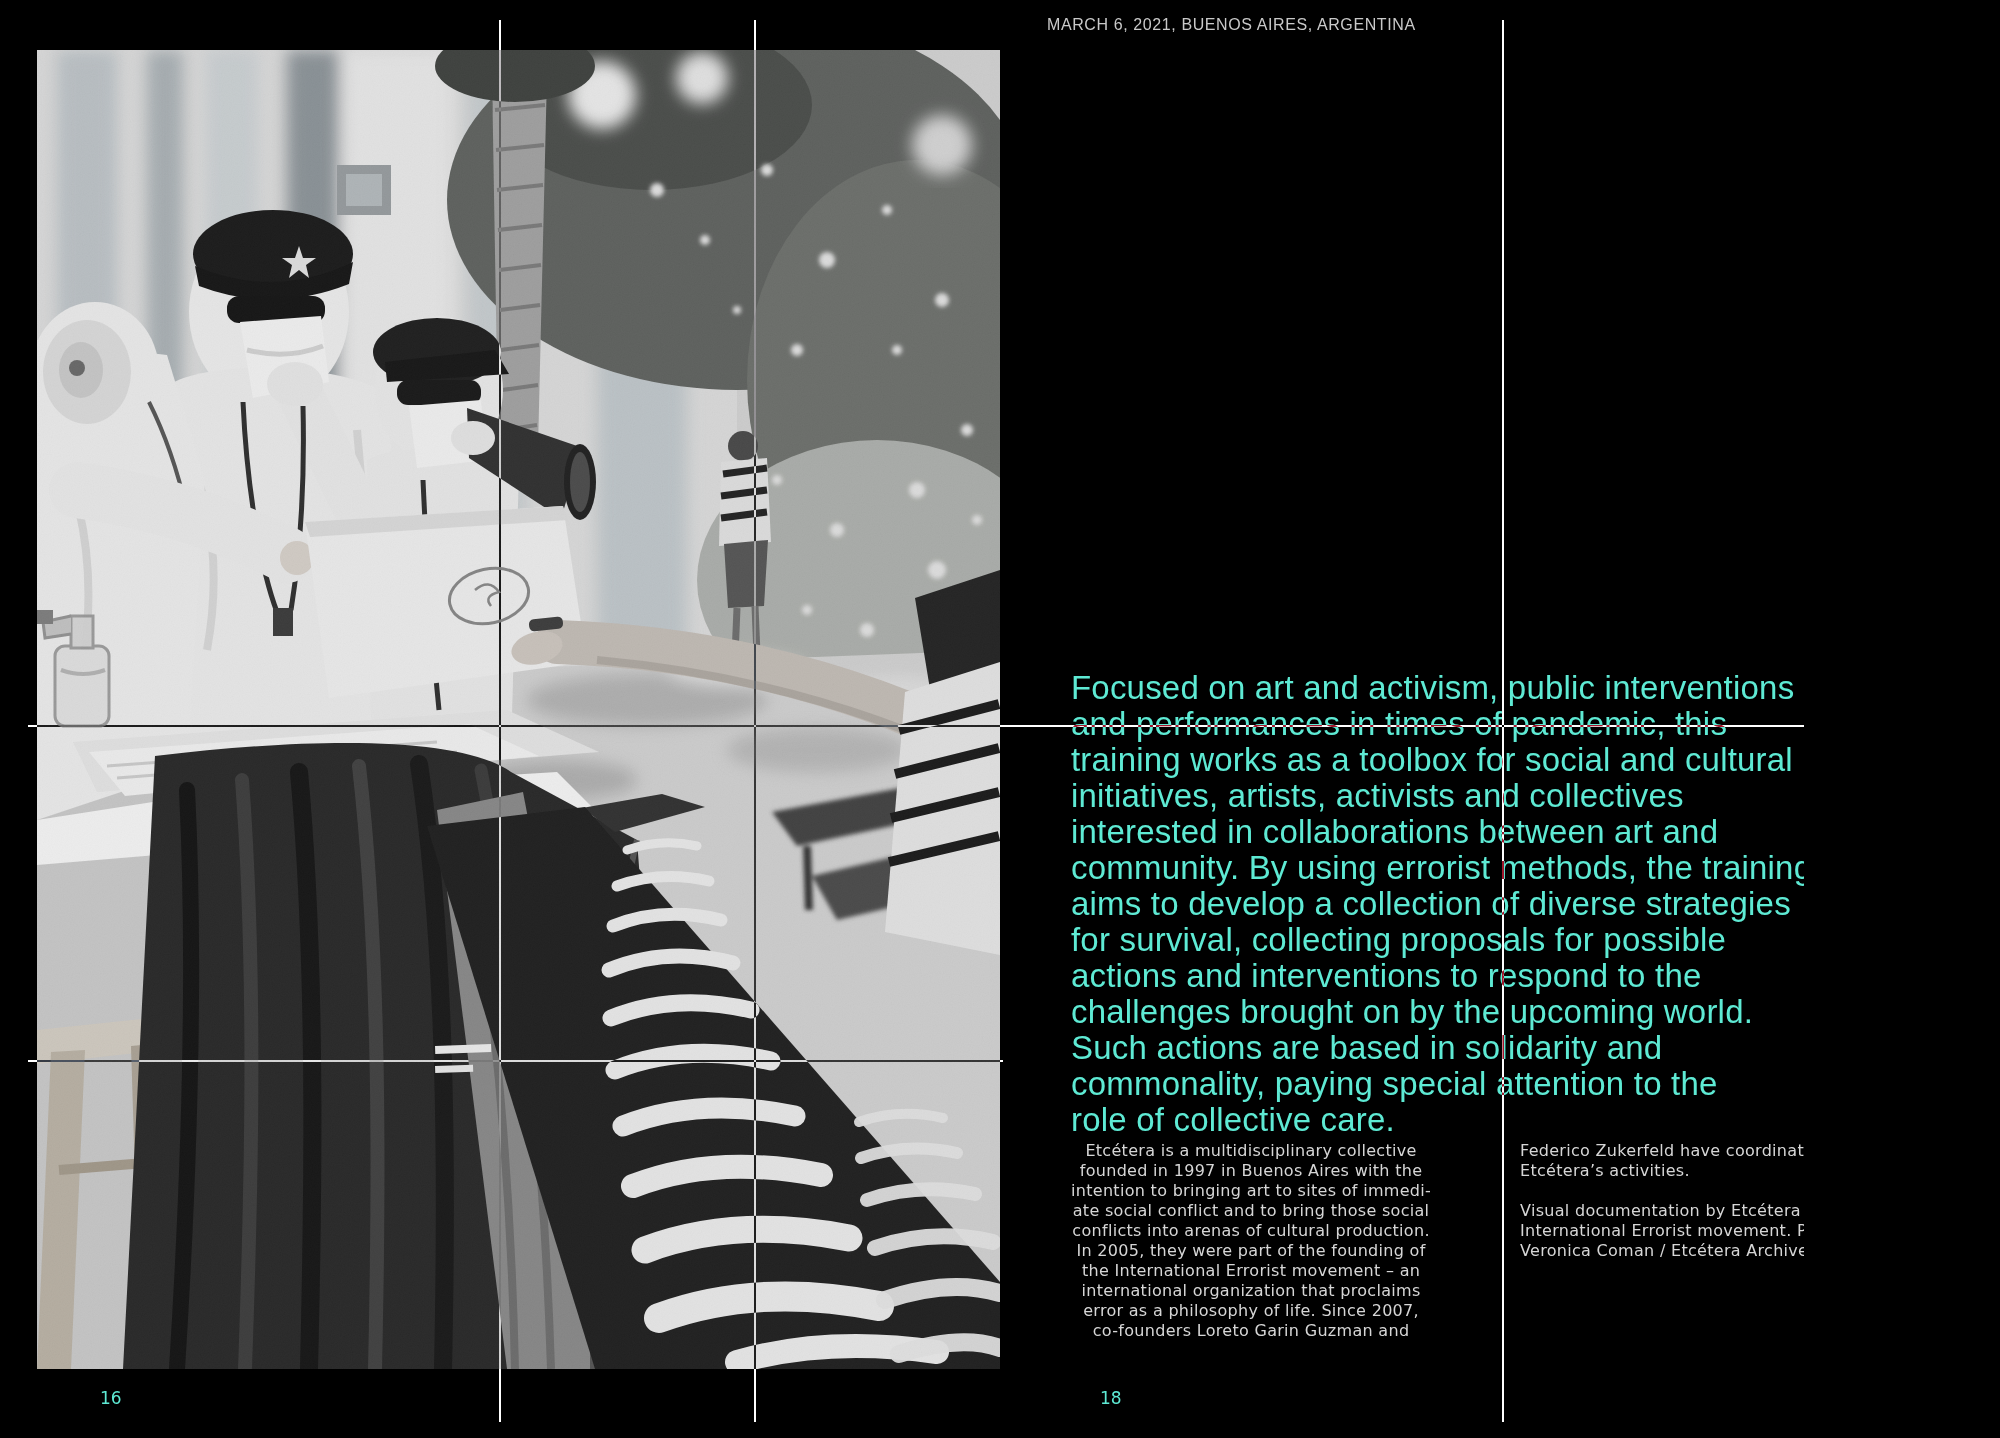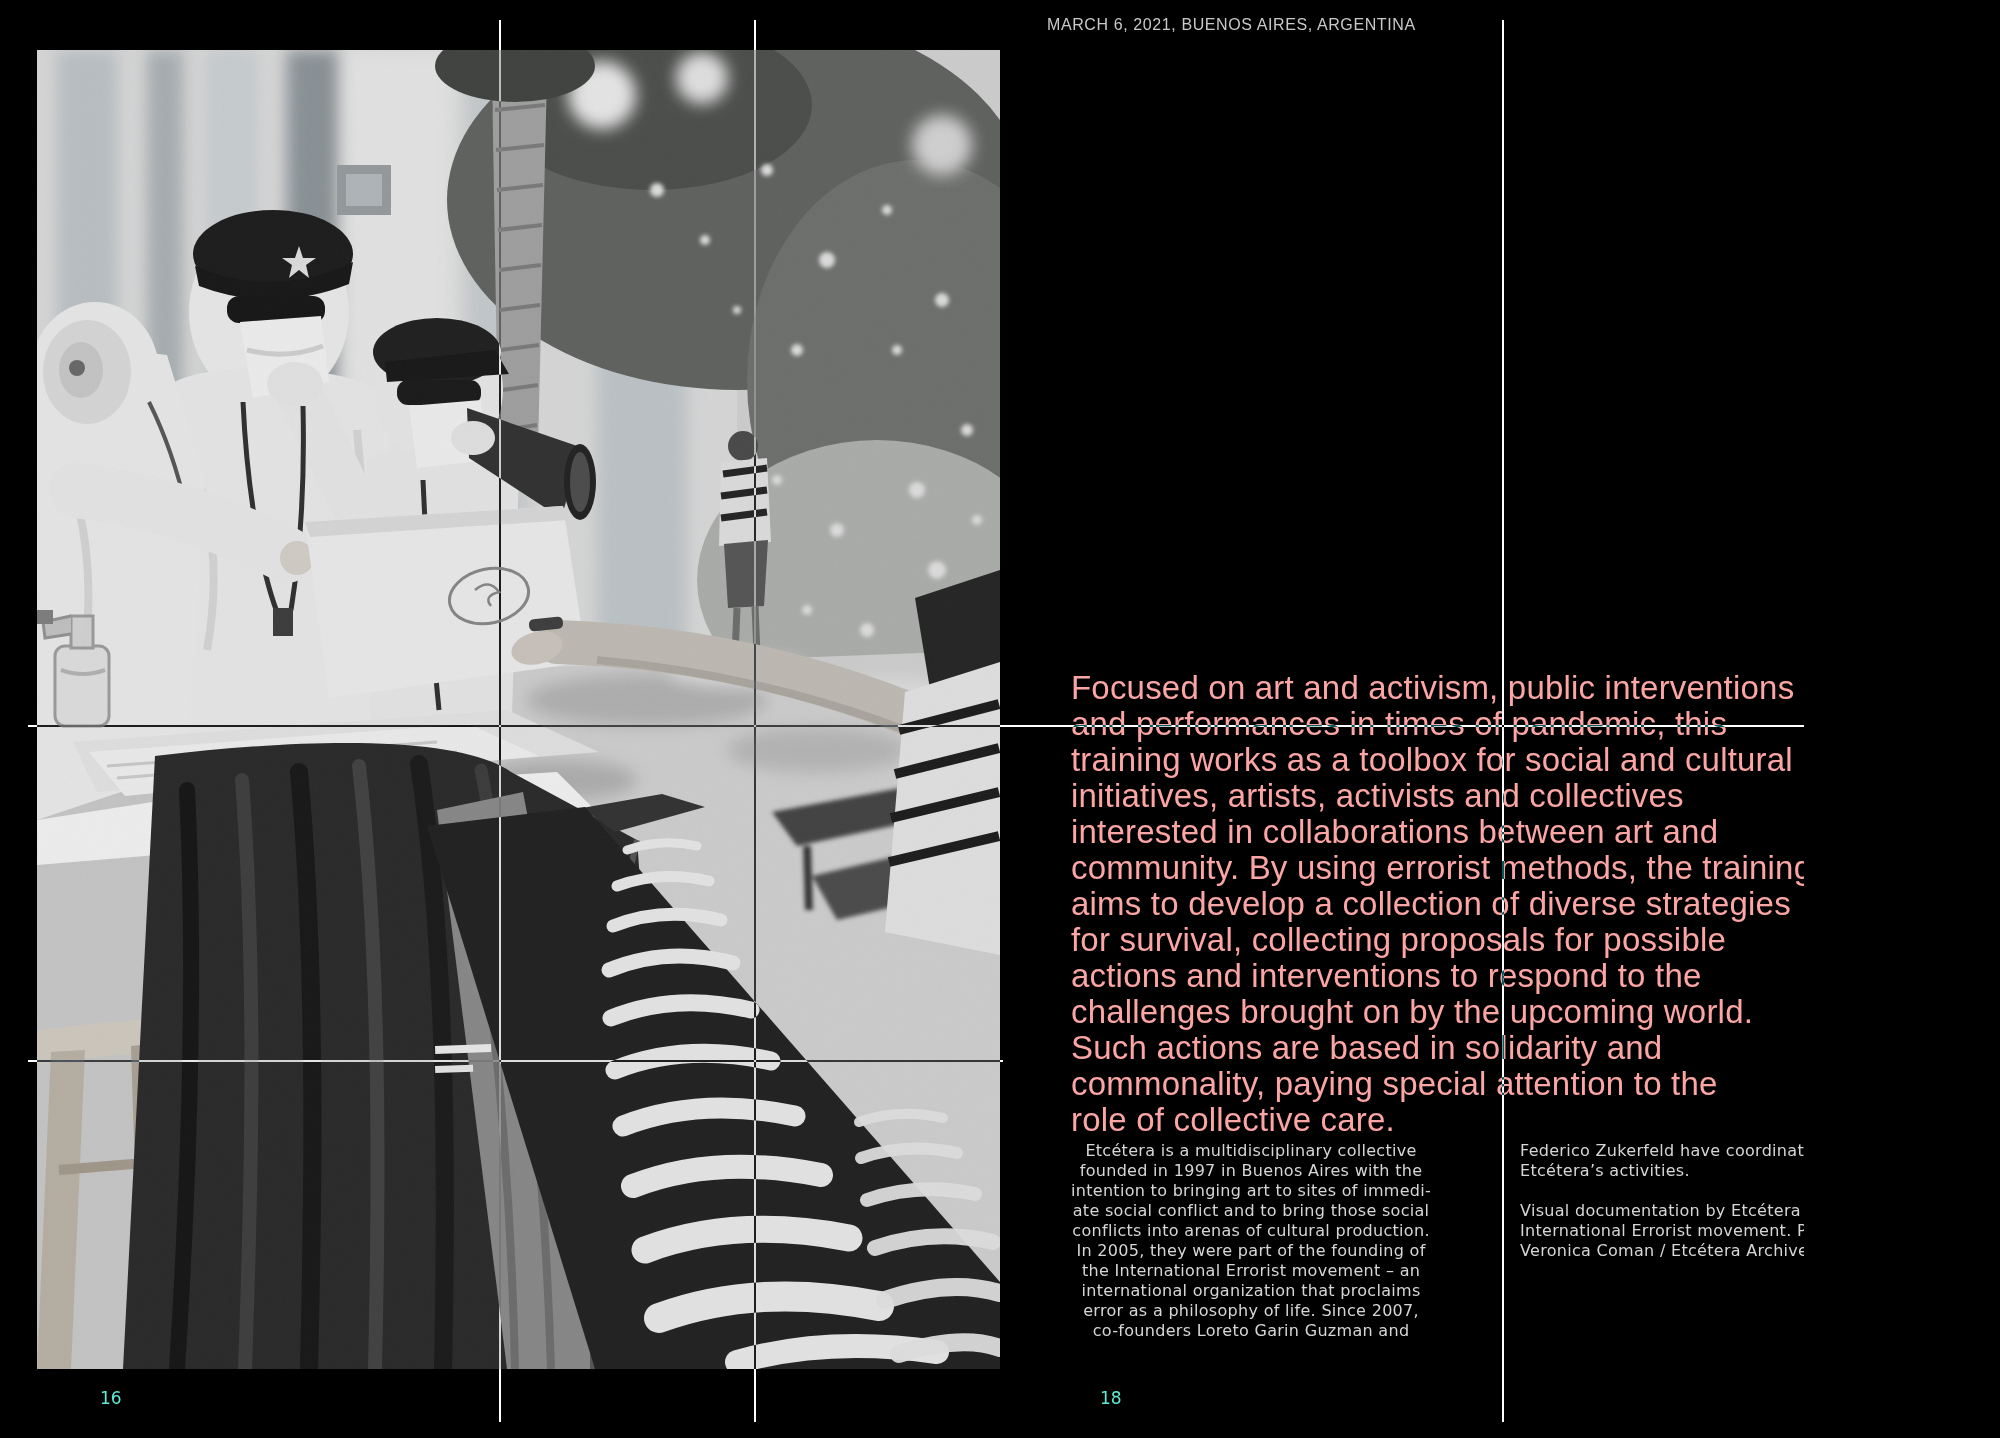--- a/index.html
+++ b/index.html
@@ -3,21 +3,21 @@
 <meta charset="utf-8">
 <style>
   html,body{margin:0;padding:0;background:#000;}
   #spread{position:relative;width:1804px;height:1438px;background:#000;overflow:hidden;
           font-family:"Liberation Sans",sans-serif;}
   .abs{position:absolute;}
   #photo{left:37px;top:50px;width:963px;height:1319px;}
   #photo svg{display:block;width:100%;height:100%;}
   .kicker{left:1047px;top:16px;font-size:16px;letter-spacing:.6px;color:#c9c9c9;white-space:pre;}
   .title{left:1096px;top:58px;font-size:72px;line-height:75px;letter-spacing:-.5px;color:#fff;white-space:pre;font-weight:400;}
-  .intro{left:1071px;top:670px;font-size:33px;line-height:36px;letter-spacing:.2px;color:#fca5a5;white-space:pre;}
+  .intro{left:1071px;top:670px;font-size:33px;line-height:36px;letter-spacing:.2px;color:#5eead4;white-space:pre;}
   .smallcol{font-family:"DejaVu Sans",sans-serif;font-size:16px;line-height:20px;letter-spacing:.3px;color:#d6d6d6;white-space:pre;}
   .col-a{left:1071px;top:1141px;text-align:center;}
   .col-b{left:1520px;top:1141px;}
   .pagenum{font-family:"DejaVu Sans",sans-serif;font-size:17px;color:#5eead4;}
   .pg-16{left:100px;top:1388px;}
   .pg-17{left:1100px;top:1388px;}
   .mark{background:#fff;mix-blend-mode:difference;}
   .vmark{width:2px;top:20px;height:1402px;}
   .v1{left:499px;} .v2{left:754px;} .v3{left:1502px;}
   .hmark{height:2px;}

